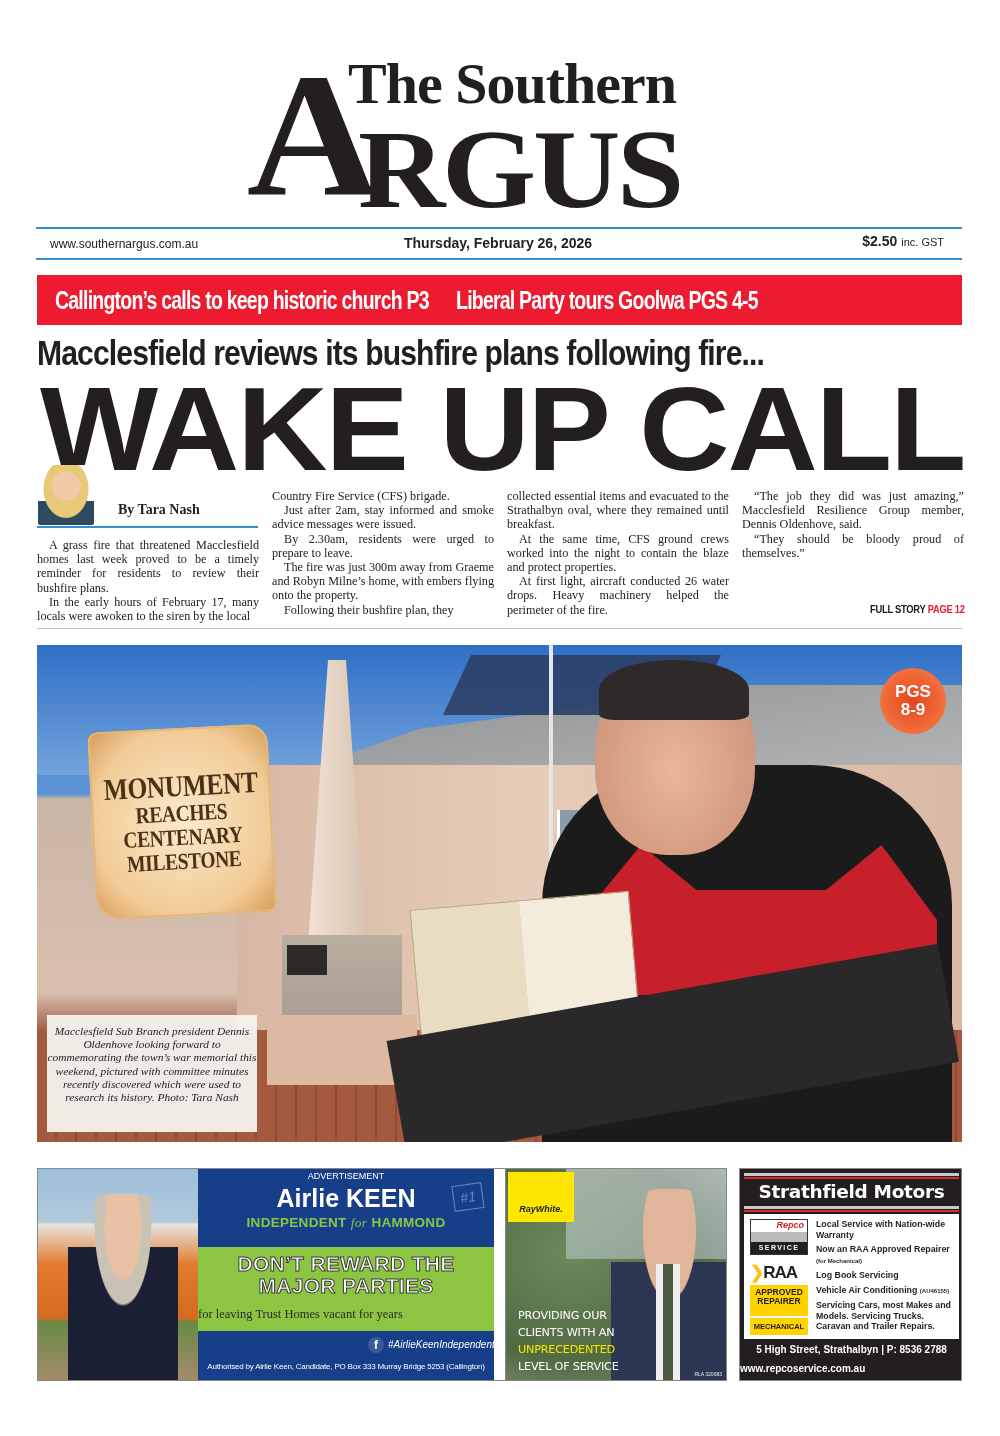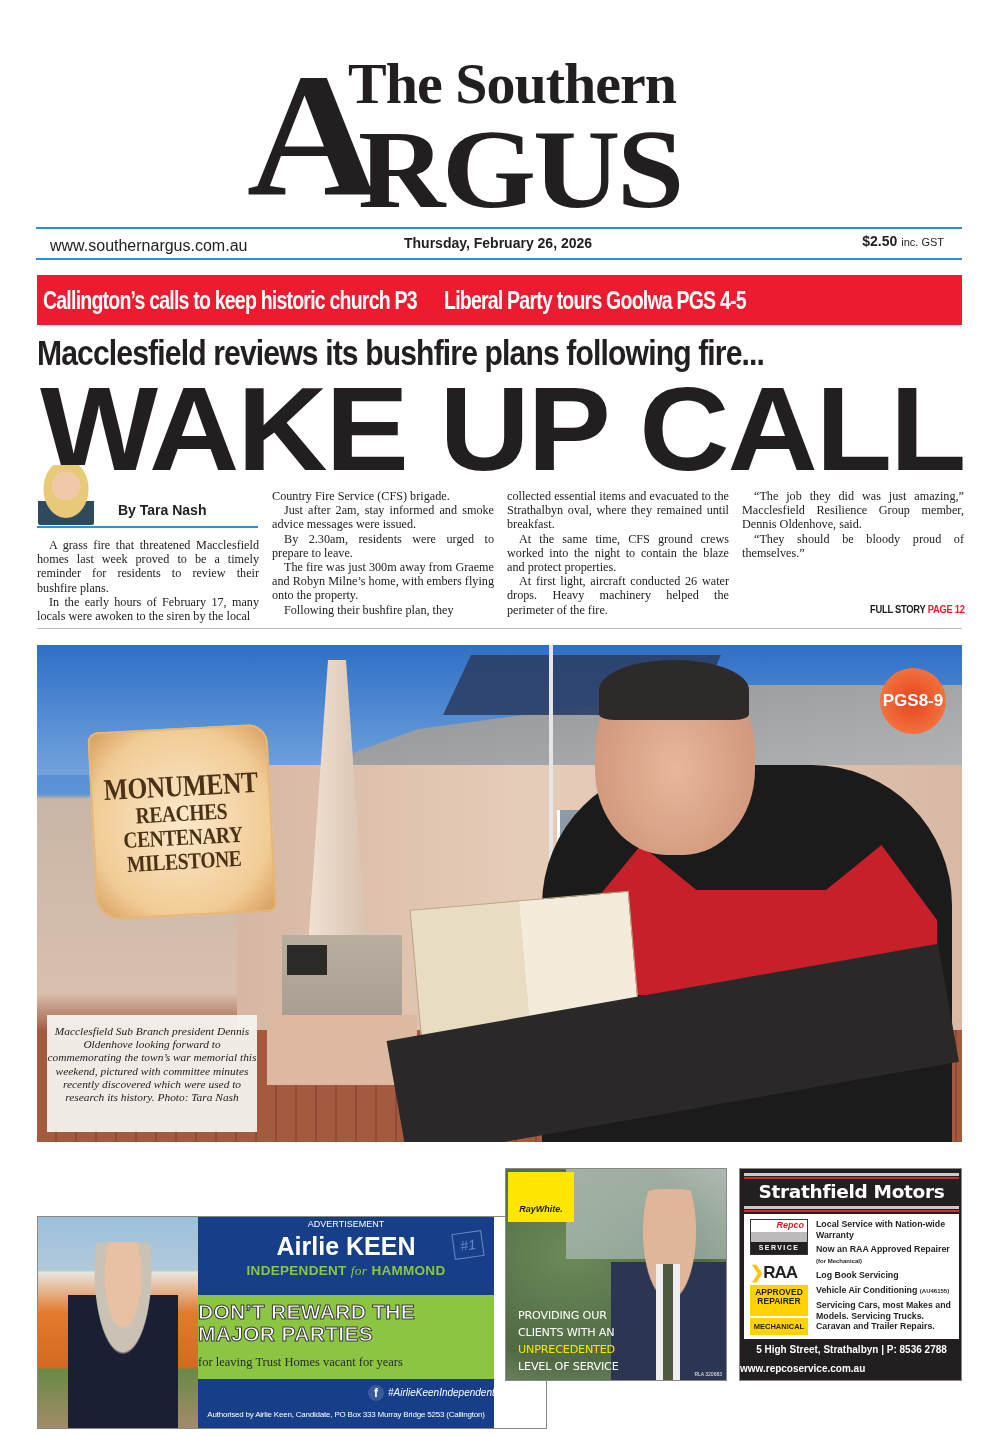--- a/index.html
+++ b/index.html
@@ -8,37 +8,37 @@
   .abs{position:absolute}
 
   
   #masthead{left:240px;top:55px;width:520px;height:170px}
   #mast-the{left:108px;top:0;font-family:"Liberation Serif",serif;font-weight:bold;font-size:58px;letter-spacing:-1px;color:#231f20;white-space:nowrap;line-height:1}
   #mast-a{left:10px;top:-8px;font-family:"Liberation Serif",serif;font-weight:bold;font-size:176px;line-height:1;color:#231f20;transform:scaleX(1.05)}
   #mast-rgus{left:118px;top:58px;font-family:"Liberation Serif",serif;font-weight:bold;font-size:112px;letter-spacing:-3px;line-height:1;color:#231f20;transform:scaleX(1.08);transform-origin:left}
 
   
   #infobar{left:36px;top:227px;width:926px;height:33px;border-top:2px solid #2f8fd0;border-bottom:2px solid #2f8fd0;font-family:"Liberation Sans",sans-serif}
-  #site-url{left:14px;top:8px;font-size:16px;color:#222}
+  #site-url{left:14px;top:8px;font-size:12px;color:#222}
   #issue-date{left:368px;top:6px;font-size:14px;font-weight:bold;color:#222}
   #price{right:18px;top:4px;font-size:14px;font-weight:bold;color:#222}
   #price small{font-weight:normal;font-size:11px}
 
   
-  #teaser{left:37px;top:275px;width:925px;height:50px;background:#ec1b30;font-family:"Liberation Sans",sans-serif;color:#fff;font-weight:bold;font-size:25px;letter-spacing:-1px;display:flex;align-items:center;padding-left:6px;white-space:nowrap}
+  #teaser{left:37px;top:275px;width:925px;height:50px;background:#ec1b30;font-family:"Liberation Sans",sans-serif;color:#fff;font-weight:bold;font-size:25px;letter-spacing:-1px;display:flex;align-items:center;padding-left:18px;white-space:nowrap}
   #teaser span{display:inline-block;transform:scaleX(.78);transform-origin:left}
   #teaser-1{margin-right:-78px}
 
   
   #kicker{left:37px;top:333px;font-family:"Liberation Sans",sans-serif;font-weight:bold;font-size:35px;letter-spacing:-1px;color:#231f20;white-space:nowrap;transform:scaleX(.86);transform-origin:left}
   #headline{left:40px;top:370px;font-family:"Liberation Sans",sans-serif;font-weight:900;font-size:118px;line-height:1;color:#231f20;white-space:nowrap;transform:scaleX(1.06);transform-origin:left;letter-spacing:-2px}
 
   
   #byline-photo{left:38px;top:465px;width:56px;height:60px;border-radius:2px;background:radial-gradient(circle at 50% 35%,#f1c9a8 0 14px,transparent 15px),radial-gradient(ellipse at 50% 40%,#e7c978 0 22px,transparent 23px),linear-gradient(#fff 0 60%,#2d4a5e 60%)}
-  #byline{left:118px;top:502px;font-size:14px;font-weight:bold;color:#222;font-family:Liberation Sans, sans-serif}
+  #byline{left:118px;top:502px;font-size:14px;font-weight:bold;color:#222;font-family:Liberation Serif, serif}
   #byline-rule{left:37px;top:526px;width:221px;height:2px;background:#2f8fd0}
 
   
   .col{top:489px;width:222px;font-size:12.2px;line-height:14.2px;text-align:justify;color:#222}
   .col p{text-indent:12px}
   .col p.noind{text-indent:0}
   #col1{left:37px;top:538px}
   #col2{left:272px}
   #col3{left:507px}
   #col4{left:742px}
@@ -66,37 +66,37 @@
   .ph-book{left:380px;top:255px;width:220px;height:180px;background:linear-gradient(90deg,#e8dcc2 0 50%,#f3ecdc 50%);transform:rotate(-5deg);border:1px solid #b9a886}
   .ph-bench{left:360px;top:395px;width:560px;height:120px;background:#2a2828;transform:rotate(-10deg);transform-origin:left}
 
   
   #parchment{left:92px;top:728px;width:180px;height:188px;background:radial-gradient(ellipse at 50% 50%,#fbe9cb,#f1cb95 70%,#d59b58);border-radius:10px 20px 8px 25px;box-shadow:0 0 0 2px #e5b777 inset;display:flex;flex-direction:column;align-items:center;justify-content:center;transform:rotate(-3deg)}
   #parchment .pt{font-family:"Liberation Serif",serif;font-weight:bold;color:#4b3217;text-transform:uppercase;line-height:1.05;letter-spacing:-.5px;transform:scaleX(.85)}
   #parch-1{font-size:30px}
   #parch-2,#parch-3,#parch-4{font-size:23px}
 
   
-  #pgs-badge{left:880px;top:668px;width:66px;height:66px;border-radius:50%;background:radial-gradient(circle,#e6441f,#f06a38 60%,#f58a55);display:flex;align-items:center;justify-content:center;color:#fff;font-family:"Liberation Sans",sans-serif;font-weight:bold;font-size:17px;line-height:18px}
+  #pgs-badge{left:880px;top:668px;width:66px;height:66px;border-radius:50%;background:radial-gradient(circle,#e6441f,#f06a38 60%,#f58a55);display:flex;flex-direction:column;align-items:center;justify-content:center;color:#fff;font-family:"Liberation Sans",sans-serif;font-weight:bold;font-size:17px;line-height:18px}
 
   
   #caption{left:47px;top:1015px;width:210px;height:117px;background:rgba(246,243,239,.95);font-style:italic;font-size:11.4px;line-height:13.2px;text-align:center;padding:10px 0;color:#222}
 
   
-  #ad1{left:37px;top:1216px;width:510px;height:213px;border:1px solid #888;overflow:hidden}
+  #ad1{left:37px;top:1168px;width:510px;height:213px;border:1px solid #888;overflow:hidden}
   #ad1-photo{left:0;top:0;width:160px;height:213px;background:linear-gradient(180deg,#9cc0dc 0,#b2c9d9 25%,#e8e5df 26%,#e37a2d 45%,#d46a22 70%,#6a8a44 72%,#a68b6c 100%)}
   #ad1-person{left:30px;top:25px;width:110px;height:188px;background:radial-gradient(ellipse at 50% 18%,#e8c0a3 0 18px,transparent 19px),radial-gradient(ellipse at 50% 15%,#c9c2b5 0 28px,transparent 29px),linear-gradient(180deg,transparent 0 28%,#1a1f33 28%);border-radius:40px 40px 0 0}
   #ad1-blue{left:160px;top:0;width:296px;height:213px;background:#173e89}
   #ad1-green{left:160px;top:78px;width:296px;height:84px;background:#8cc541}
   #ad1-label{left:160px;top:2px;width:296px;text-align:center;font-family:"Liberation Sans",sans-serif;font-size:9px;color:#fff}
   #ad1-name{left:160px;top:15px;width:296px;text-align:center;font-family:"Liberation Sans",sans-serif;font-weight:bold;font-size:25px;color:#fff}
   #ad1-sub{left:160px;top:46px;width:296px;text-align:center;font-family:"Liberation Sans",sans-serif;font-weight:bold;font-size:13.5px;color:#8cc541;letter-spacing:.3px}
   #ad1-sub i{font-weight:normal;font-family:"Liberation Serif",serif}
   #ad1-hash{left:415px;top:15px;width:30px;height:26px;border:1px solid #6a86c4;color:#6a86c4;font-family:"Liberation Sans",sans-serif;font-size:14px;text-align:center;line-height:24px;transform:rotate(-8deg);font-style:italic}
-  #ad1-slogan{left:160px;top:84px;width:296px;font-family:"Liberation Sans",sans-serif;font-weight:900;font-size:21px;line-height:22px;color:#fff;-webkit-text-stroke:1px #3a3a3a;letter-spacing:.3px}
+  #ad1-slogan{left:160px;top:84px;width:296px;text-align:center;font-family:"Liberation Sans",sans-serif;font-weight:900;font-size:21px;line-height:22px;color:#fff;-webkit-text-stroke:1px #3a3a3a;letter-spacing:.3px}
   #ad1-sub2{left:160px;top:138px;width:296px;text-align:left;font-family:Liberation Serif, serif;font-size:12.5px;color:#2a2a2a}
   #ad1-fb{left:330px;top:168px;width:16px;height:16px;border-radius:50%;background:#3b5998;color:#fff;font-family:"Liberation Sans",sans-serif;font-weight:bold;font-size:12px;text-align:center;line-height:17px}
   #ad1-fbtext{left:350px;top:170px;font-family:"Liberation Sans",sans-serif;font-style:italic;font-size:10px;color:#fff}
   #ad1-auth{left:160px;top:193px;width:296px;text-align:center;font-family:"Liberation Sans",sans-serif;font-size:8px;color:#fff;letter-spacing:-.2px}
 
   #ad2{left:505px;top:1168px;width:222px;height:213px;border:1px solid #888;overflow:hidden;background:radial-gradient(ellipse at 30% 40%,#6c8a5a,#506a43 60%,#8c9b84)}
   #ad2-sky{left:60px;top:0;width:162px;height:90px;background:linear-gradient(#d5dbe1,#b8c4c9);opacity:.6}
   #ad2-man{left:105px;top:20px;width:117px;height:193px;background:radial-gradient(ellipse at 50% 22%,#e0b599 0 26px,transparent 27px),linear-gradient(180deg,transparent 0 38%,#2c3552 38%);border-radius:50px 50px 0 0}
   #ad2-shirt{left:150px;top:95px;width:24px;height:118px;background:linear-gradient(90deg,#eee 0 30%,#4e5a3f 30% 70%,#eee 70%)}
   #ad2-logo{left:2px;top:3px;width:66px;height:50px;background:#ffe600;display:flex;align-items:flex-end;justify-content:center;padding-bottom:8px;font-family:"Liberation Sans",sans-serif;font-weight:bold;font-style:italic;font-size:9px;color:#222}

